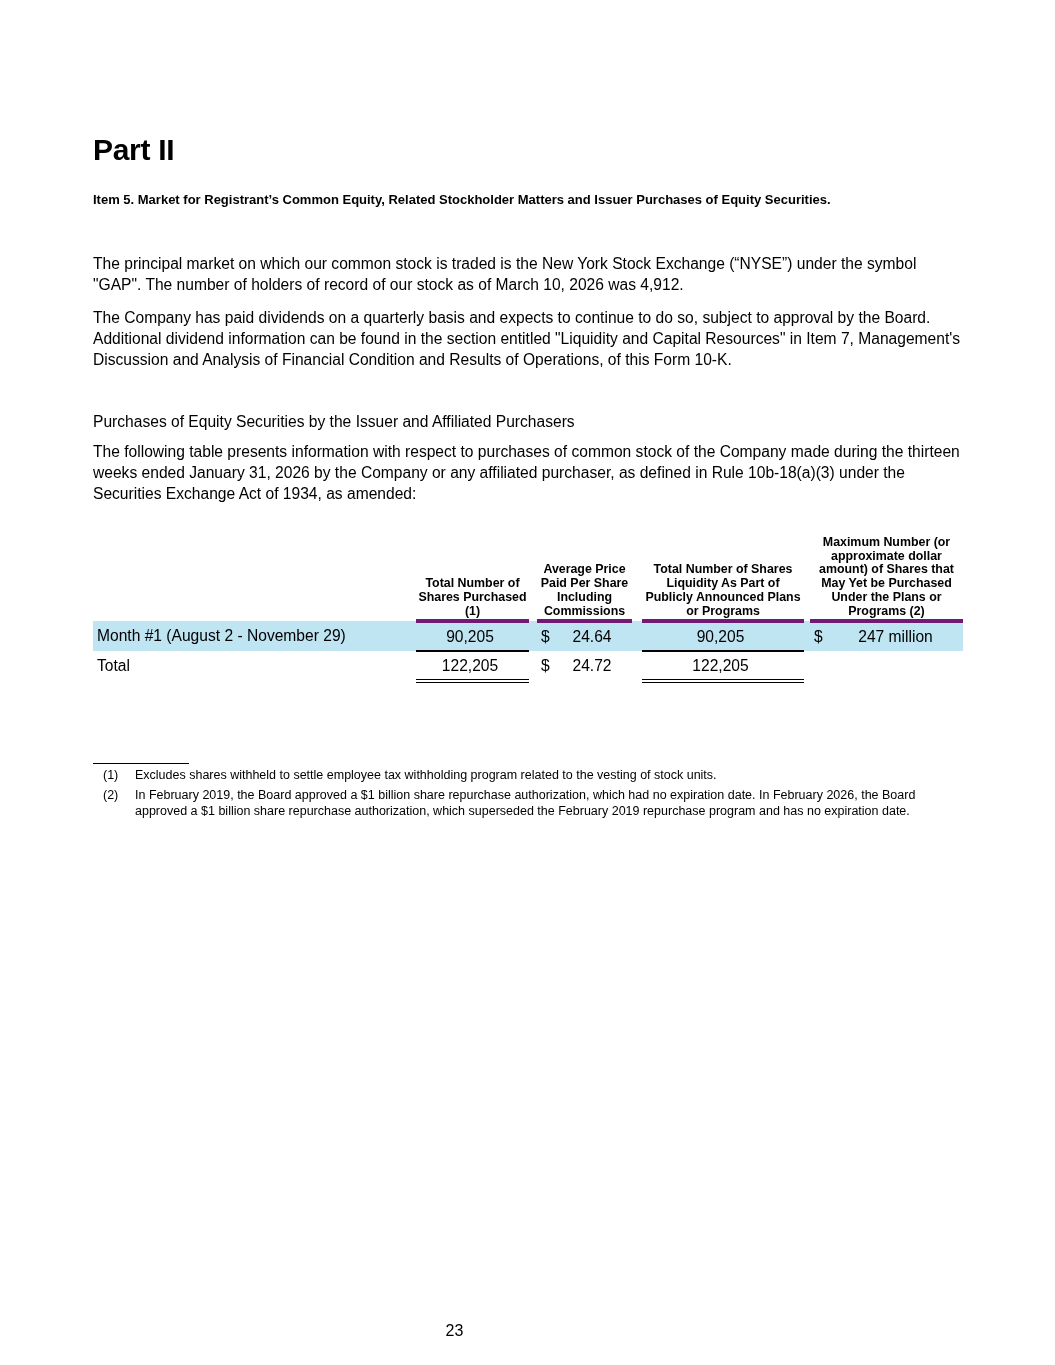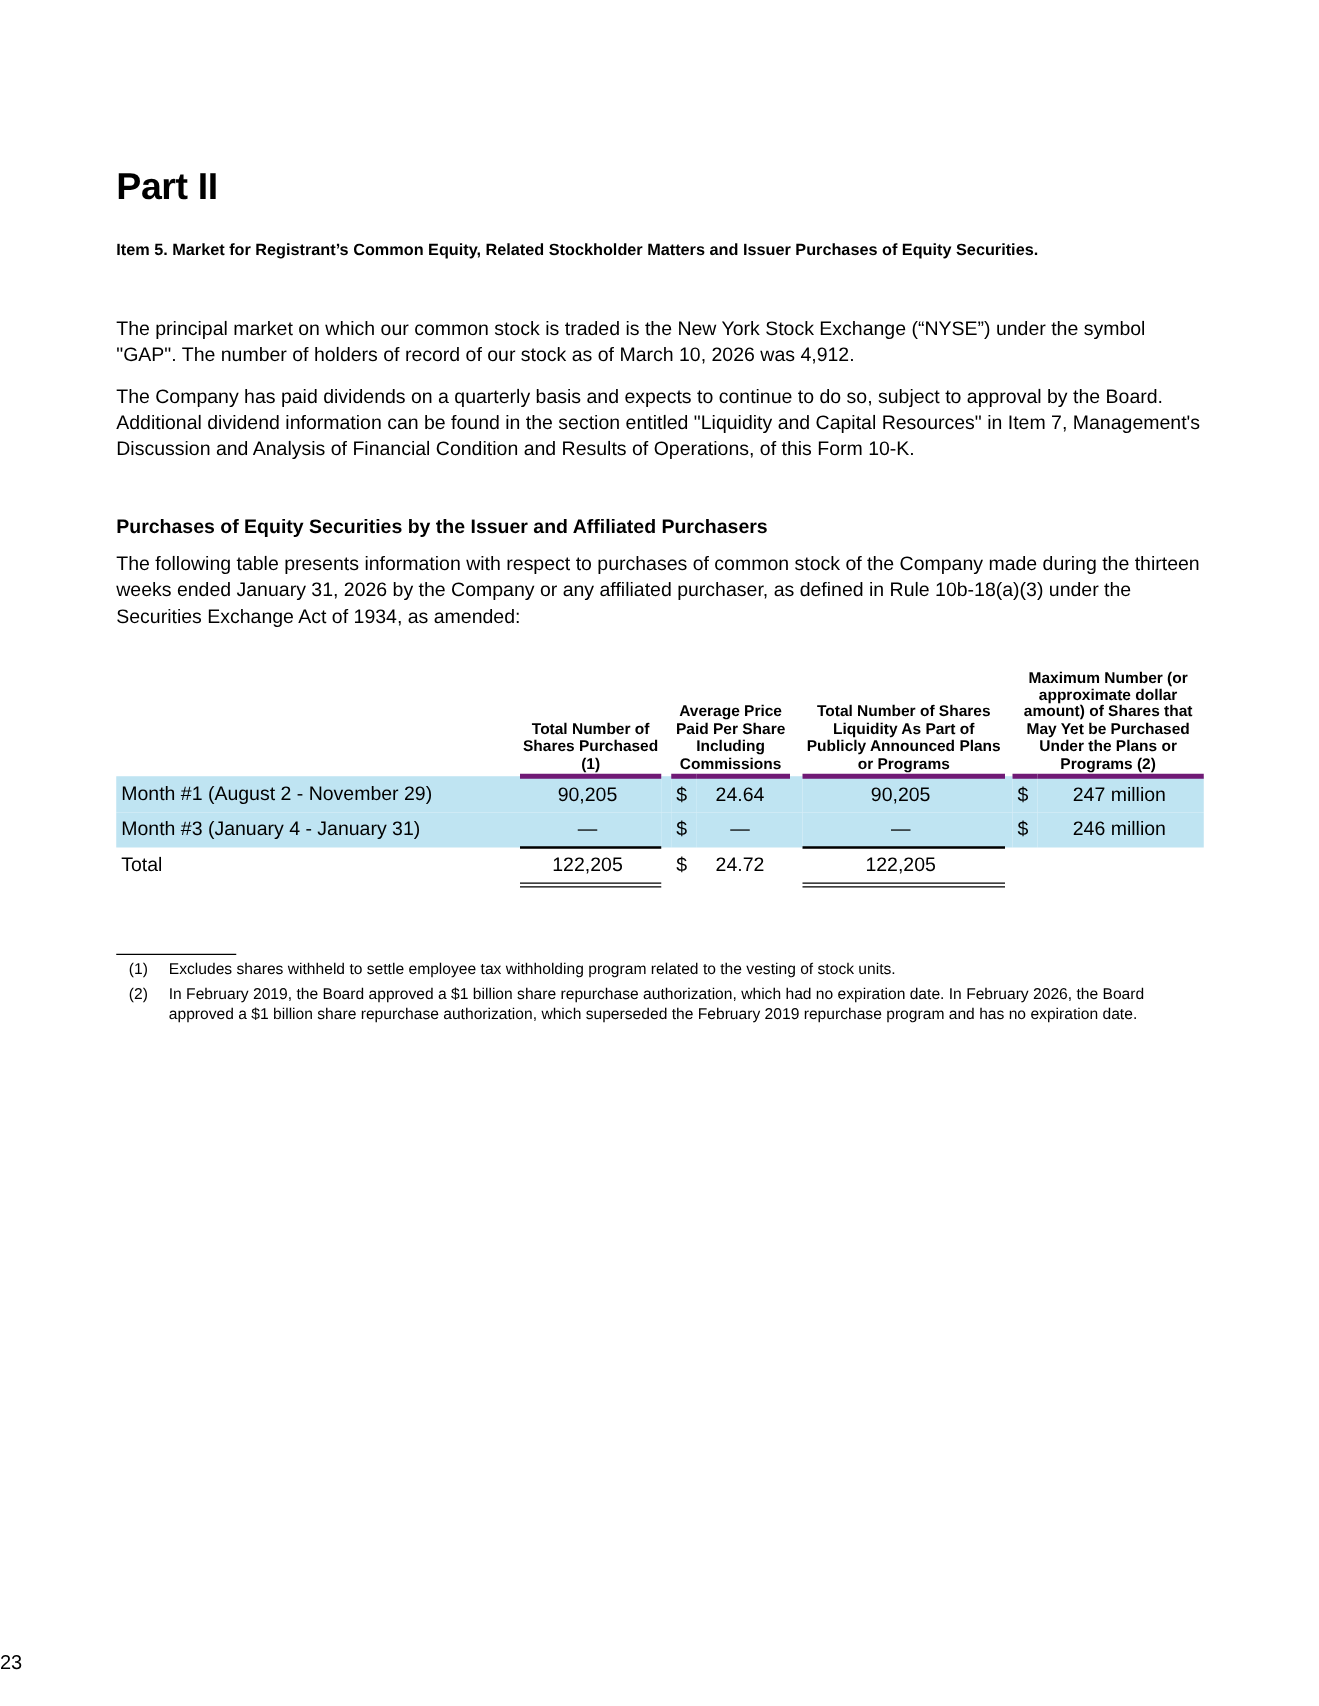--- a/index.html
+++ b/index.html
@@ -49,21 +49,21 @@
       line-height: 21px;
     }
     .p1 { top: 253px; }
     .p2 { top: 307px; }
     .sub-heading {
       position: absolute;
       top: 413px;
       left: 0;
       margin: 0;
       font-size: 15.6px;
-      font-weight: bold;
+      font-weight: normal;
     }
     .p3 { top: 441px; }
 
     
     .tbl {
       position: absolute;
       top: 536px;
       left: 0;
       width: 870px;
       border-collapse: collapse;
@@ -122,21 +122,21 @@
       flex: 0 0 42px;
       padding-left: 10px;
       box-sizing: border-box;
     }
     .fn-text { flex: 1; }
     .page-number {
       position: absolute;
       top: 1322px;
       left: 0;
       width: 909px;
-      text-align: left;
+      text-align: center;
       font-size: 16px;
     }
   </style>
 </head>
 <body>
 
 <div class="page">
   <h1 class="part-title">Part II</h1>
   <h2 class="item-title">Item 5. Market for Registrant’s Common Equity, Related Stockholder Matters and Issuer Purchases of Equity Securities.</h2>
 
@@ -177,32 +177,20 @@
         <td class="c num">90,205</td>
         <td class="c gap"></td>
         <td class="c dol">$</td>
         <td class="c num">24.64</td>
         <td class="c gap"></td>
         <td class="c num">90,205</td>
         <td class="c gap"></td>
         <td class="c dol">$</td>
         <td class="c num" style="padding-right:2px !important">247 million</td>
       </tr>
-      <tr class="shade">
-        <td class="c lbl">Month #3 (January 4 - January 31)</td>
-        <td class="c num">—</td>
-        <td class="c gap"></td>
-        <td class="c dol">$</td>
-        <td class="c num">—</td>
-        <td class="c gap"></td>
-        <td class="c num">—</td>
-        <td class="c gap"></td>
-        <td class="c dol">$</td>
-        <td class="c num" style="padding-right:2px !important">246 million</td>
-      </tr>
       <tr>
         <td class="c lbl">Total</td>
         <td class="c num tot-num">122,205</td>
         <td class="c gap"></td>
         <td class="c dol">$</td>
         <td class="c num">24.72</td>
         <td class="c gap"></td>
         <td class="c num tot-num">122,205</td>
         <td class="c gap"></td>
         <td class="c"></td>

